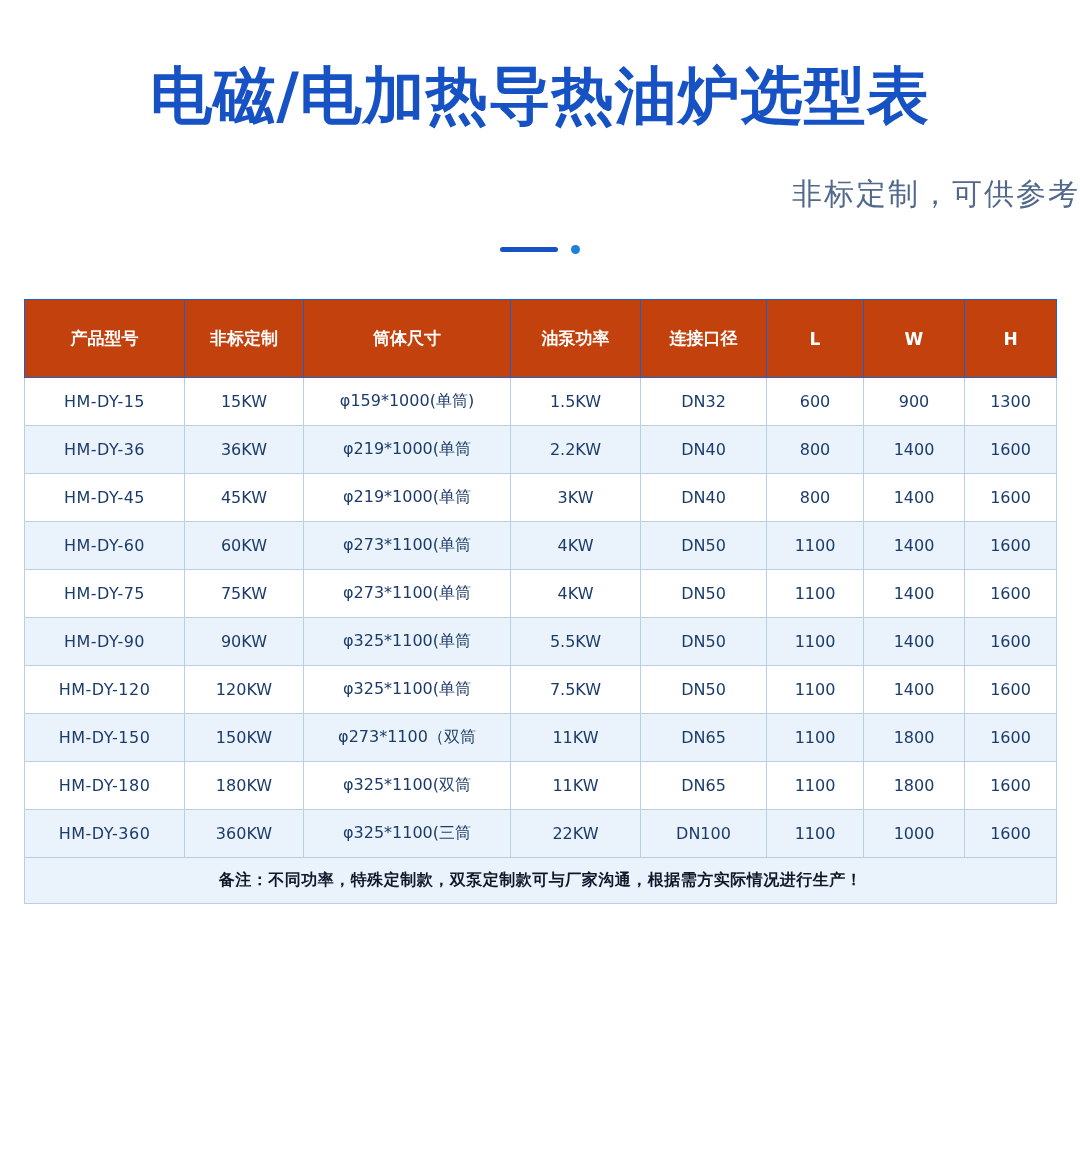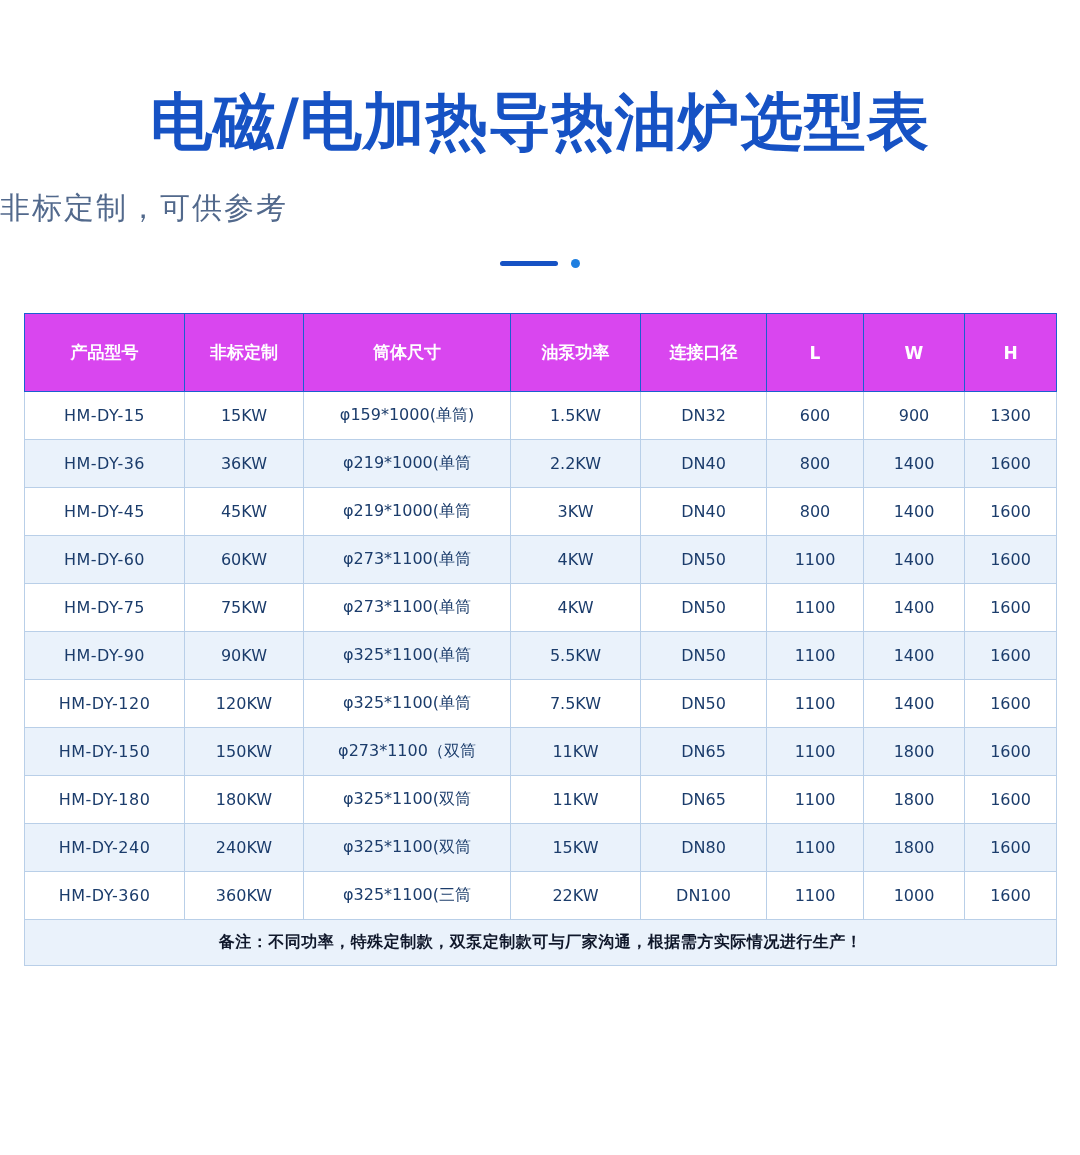--- a/index.html
+++ b/index.html
@@ -19,29 +19,29 @@
     height: 1155px;
     position: relative;
     padding: 0;
   }
   .title {
     text-align: center;
     font-size: 62px;
     font-weight: bold;
     color: #1652c4;
     letter-spacing: 1px;
-    padding-top: 88px;
+    padding-top: 62px;
     line-height: 1.1;
     font-family: "DejaVu Sans", "Liberation Sans", sans-serif;
   }
   .subtitle {
-    text-align: left;
+    text-align: right;
     font-size: 30px;
     color: #52698c;
-    margin-top: 32px;
+    margin-top: 44px;
     letter-spacing: 2px;
     font-family: "DejaVu Sans", "Liberation Sans", sans-serif;
   }
   .divider {
     margin: 30px auto 0 auto;
     width: 80px;
     height: 8px;
     position: relative;
   }
   .divider .bar {
@@ -64,21 +64,21 @@
   }
   .table-wrap {
     margin: 46px 24px 0 24px;
   }
   table {
     border-collapse: collapse;
     width: 1032px;
     table-layout: fixed;
   }
   thead th {
-    background: #d946ef;
+    background: #c2410c;
     color: #ffffff;
     font-size: 17px;
     font-weight: bold;
     height: 78px;
     text-align: center;
     border: 1px solid #1b5fd0;
     font-family: "DejaVu Sans", "Liberation Sans", sans-serif;
   }
   tbody td {
     height: 48px;
@@ -230,30 +230,20 @@
           <td class="c0">HM-DY-180</td>
           <td>180KW</td>
           <td>φ325*1100(双筒</td>
           <td>11KW</td>
           <td>DN65</td>
           <td>1100</td>
           <td>1800</td>
           <td>1600</td>
         </tr>
         <tr>
-          <td class="c0">HM-DY-240</td>
-          <td>240KW</td>
-          <td>φ325*1100(双筒</td>
-          <td>15KW</td>
-          <td>DN80</td>
-          <td>1100</td>
-          <td>1800</td>
-          <td>1600</td>
-        </tr>
-        <tr>
           <td class="c0">HM-DY-360</td>
           <td>360KW</td>
           <td>φ325*1100(三筒</td>
           <td>22KW</td>
           <td>DN100</td>
           <td>1100</td>
           <td>1000</td>
           <td>1600</td>
         </tr>
         <tr class="note-row">

